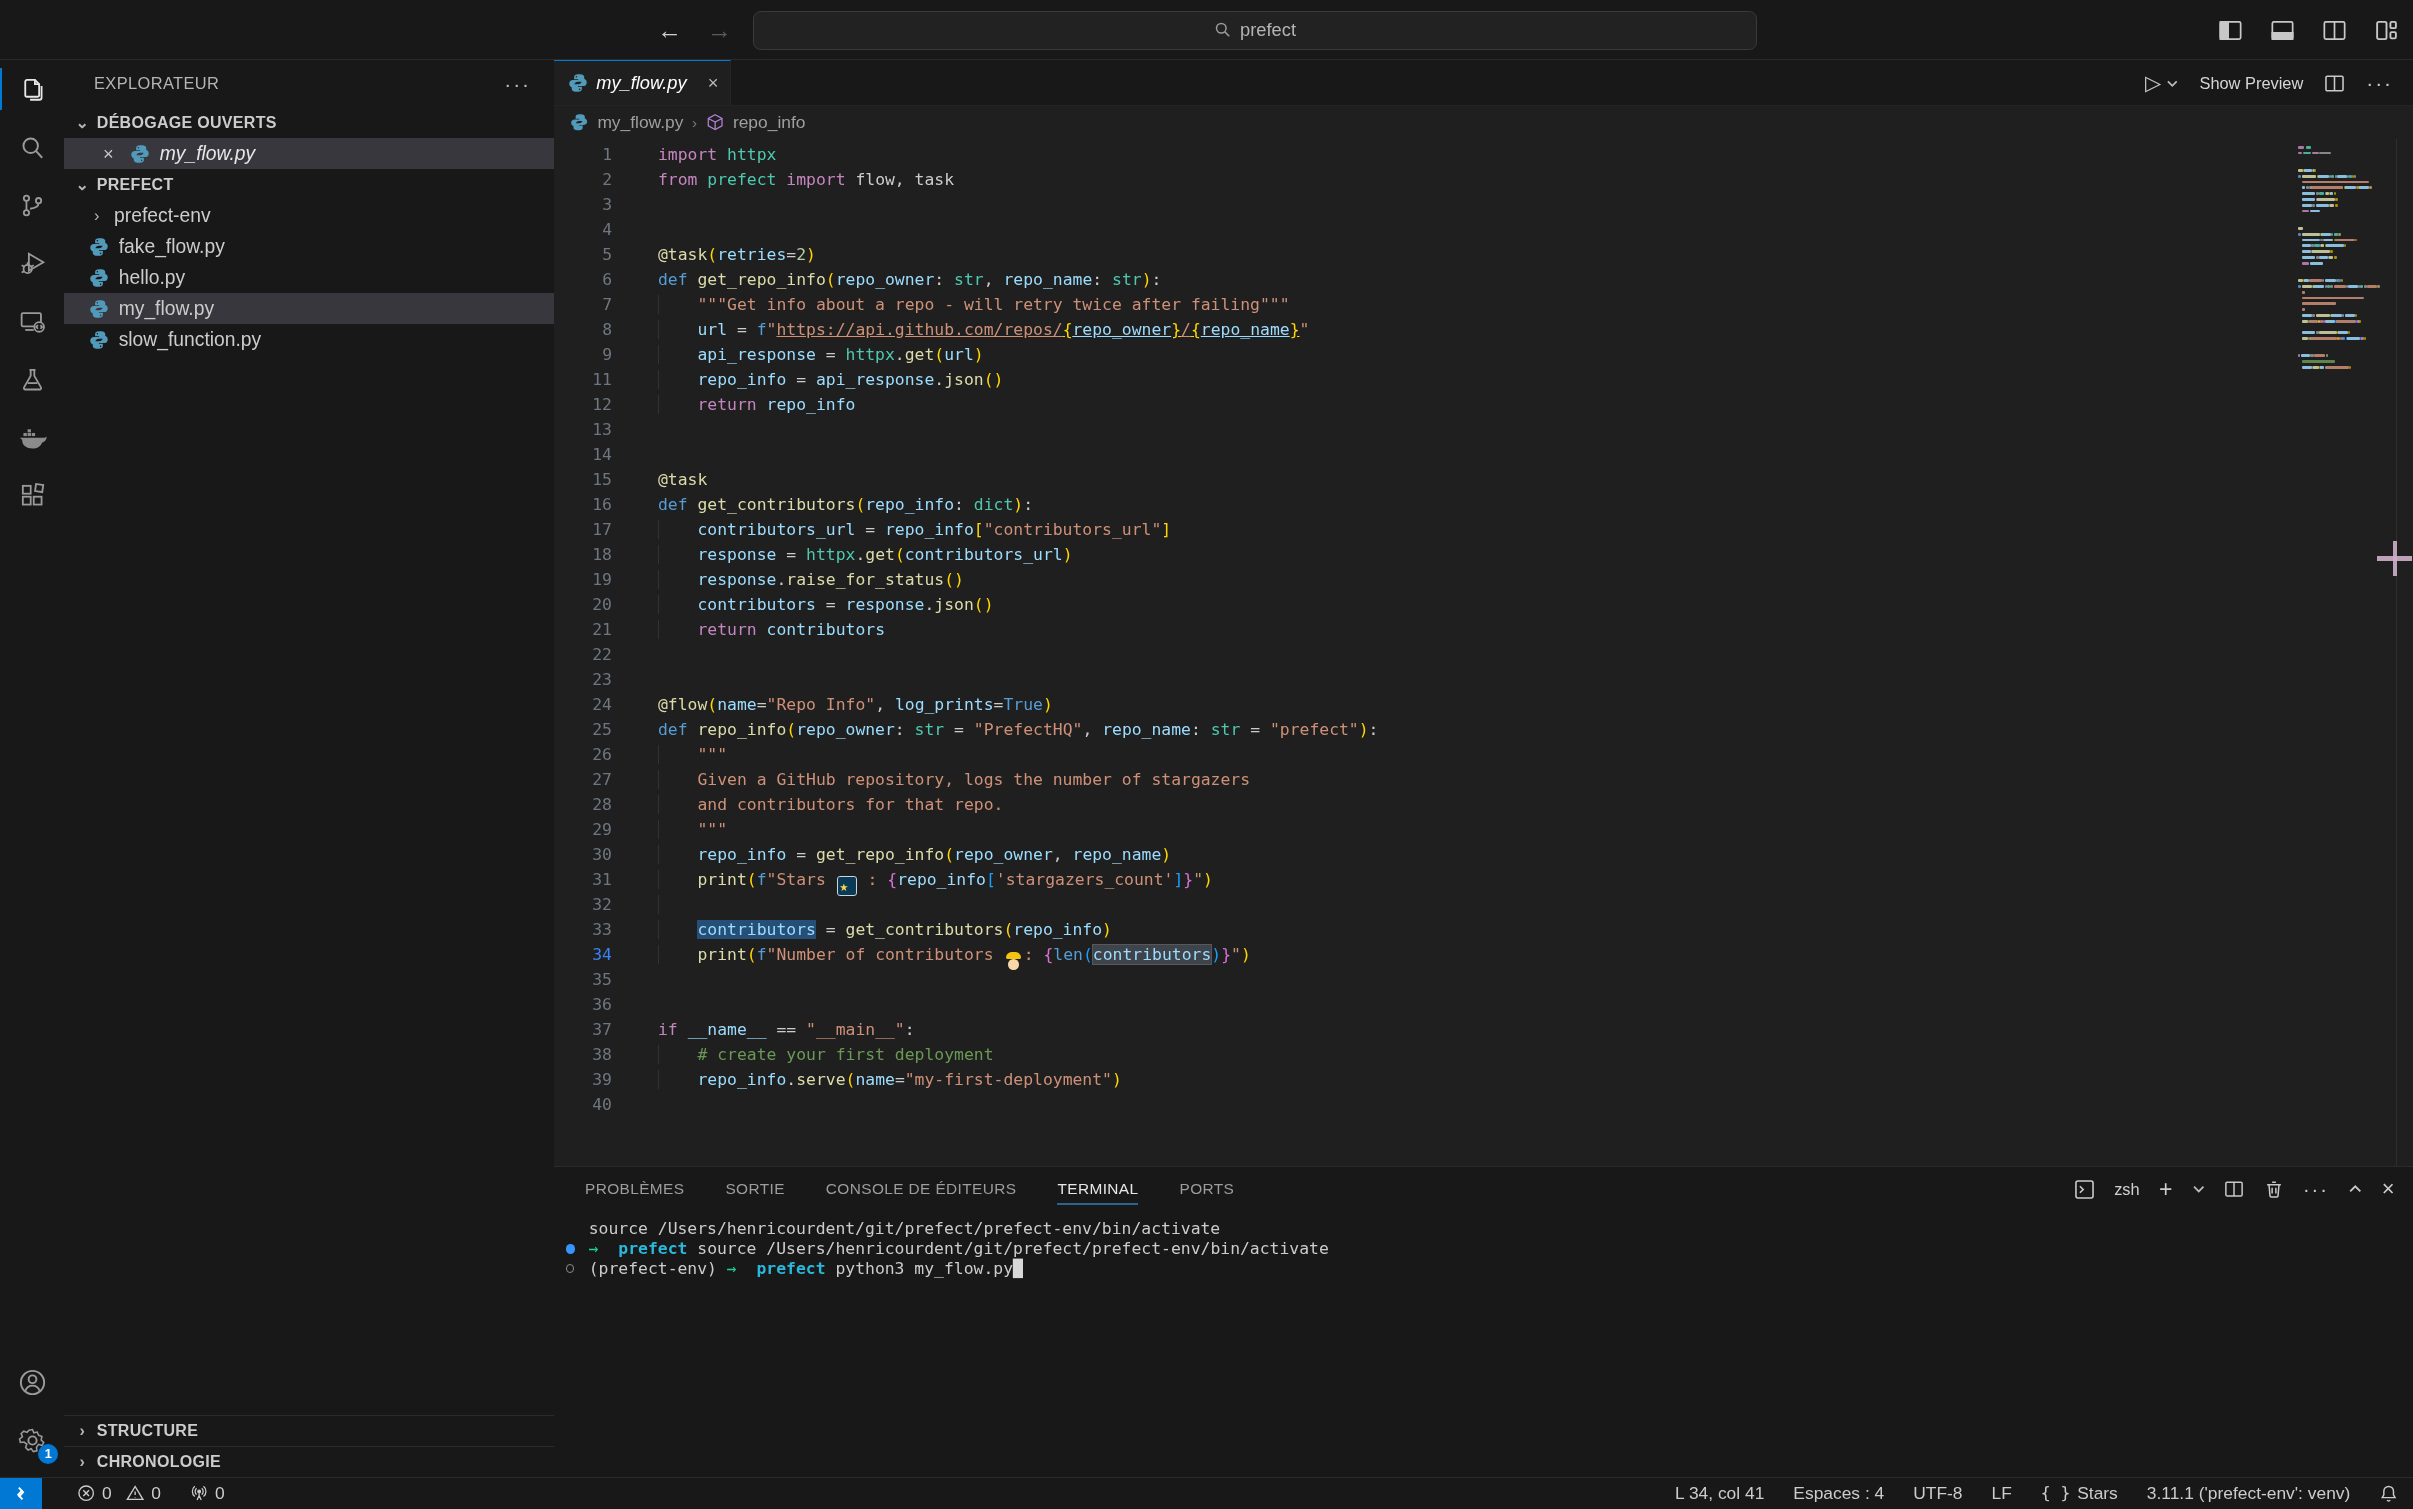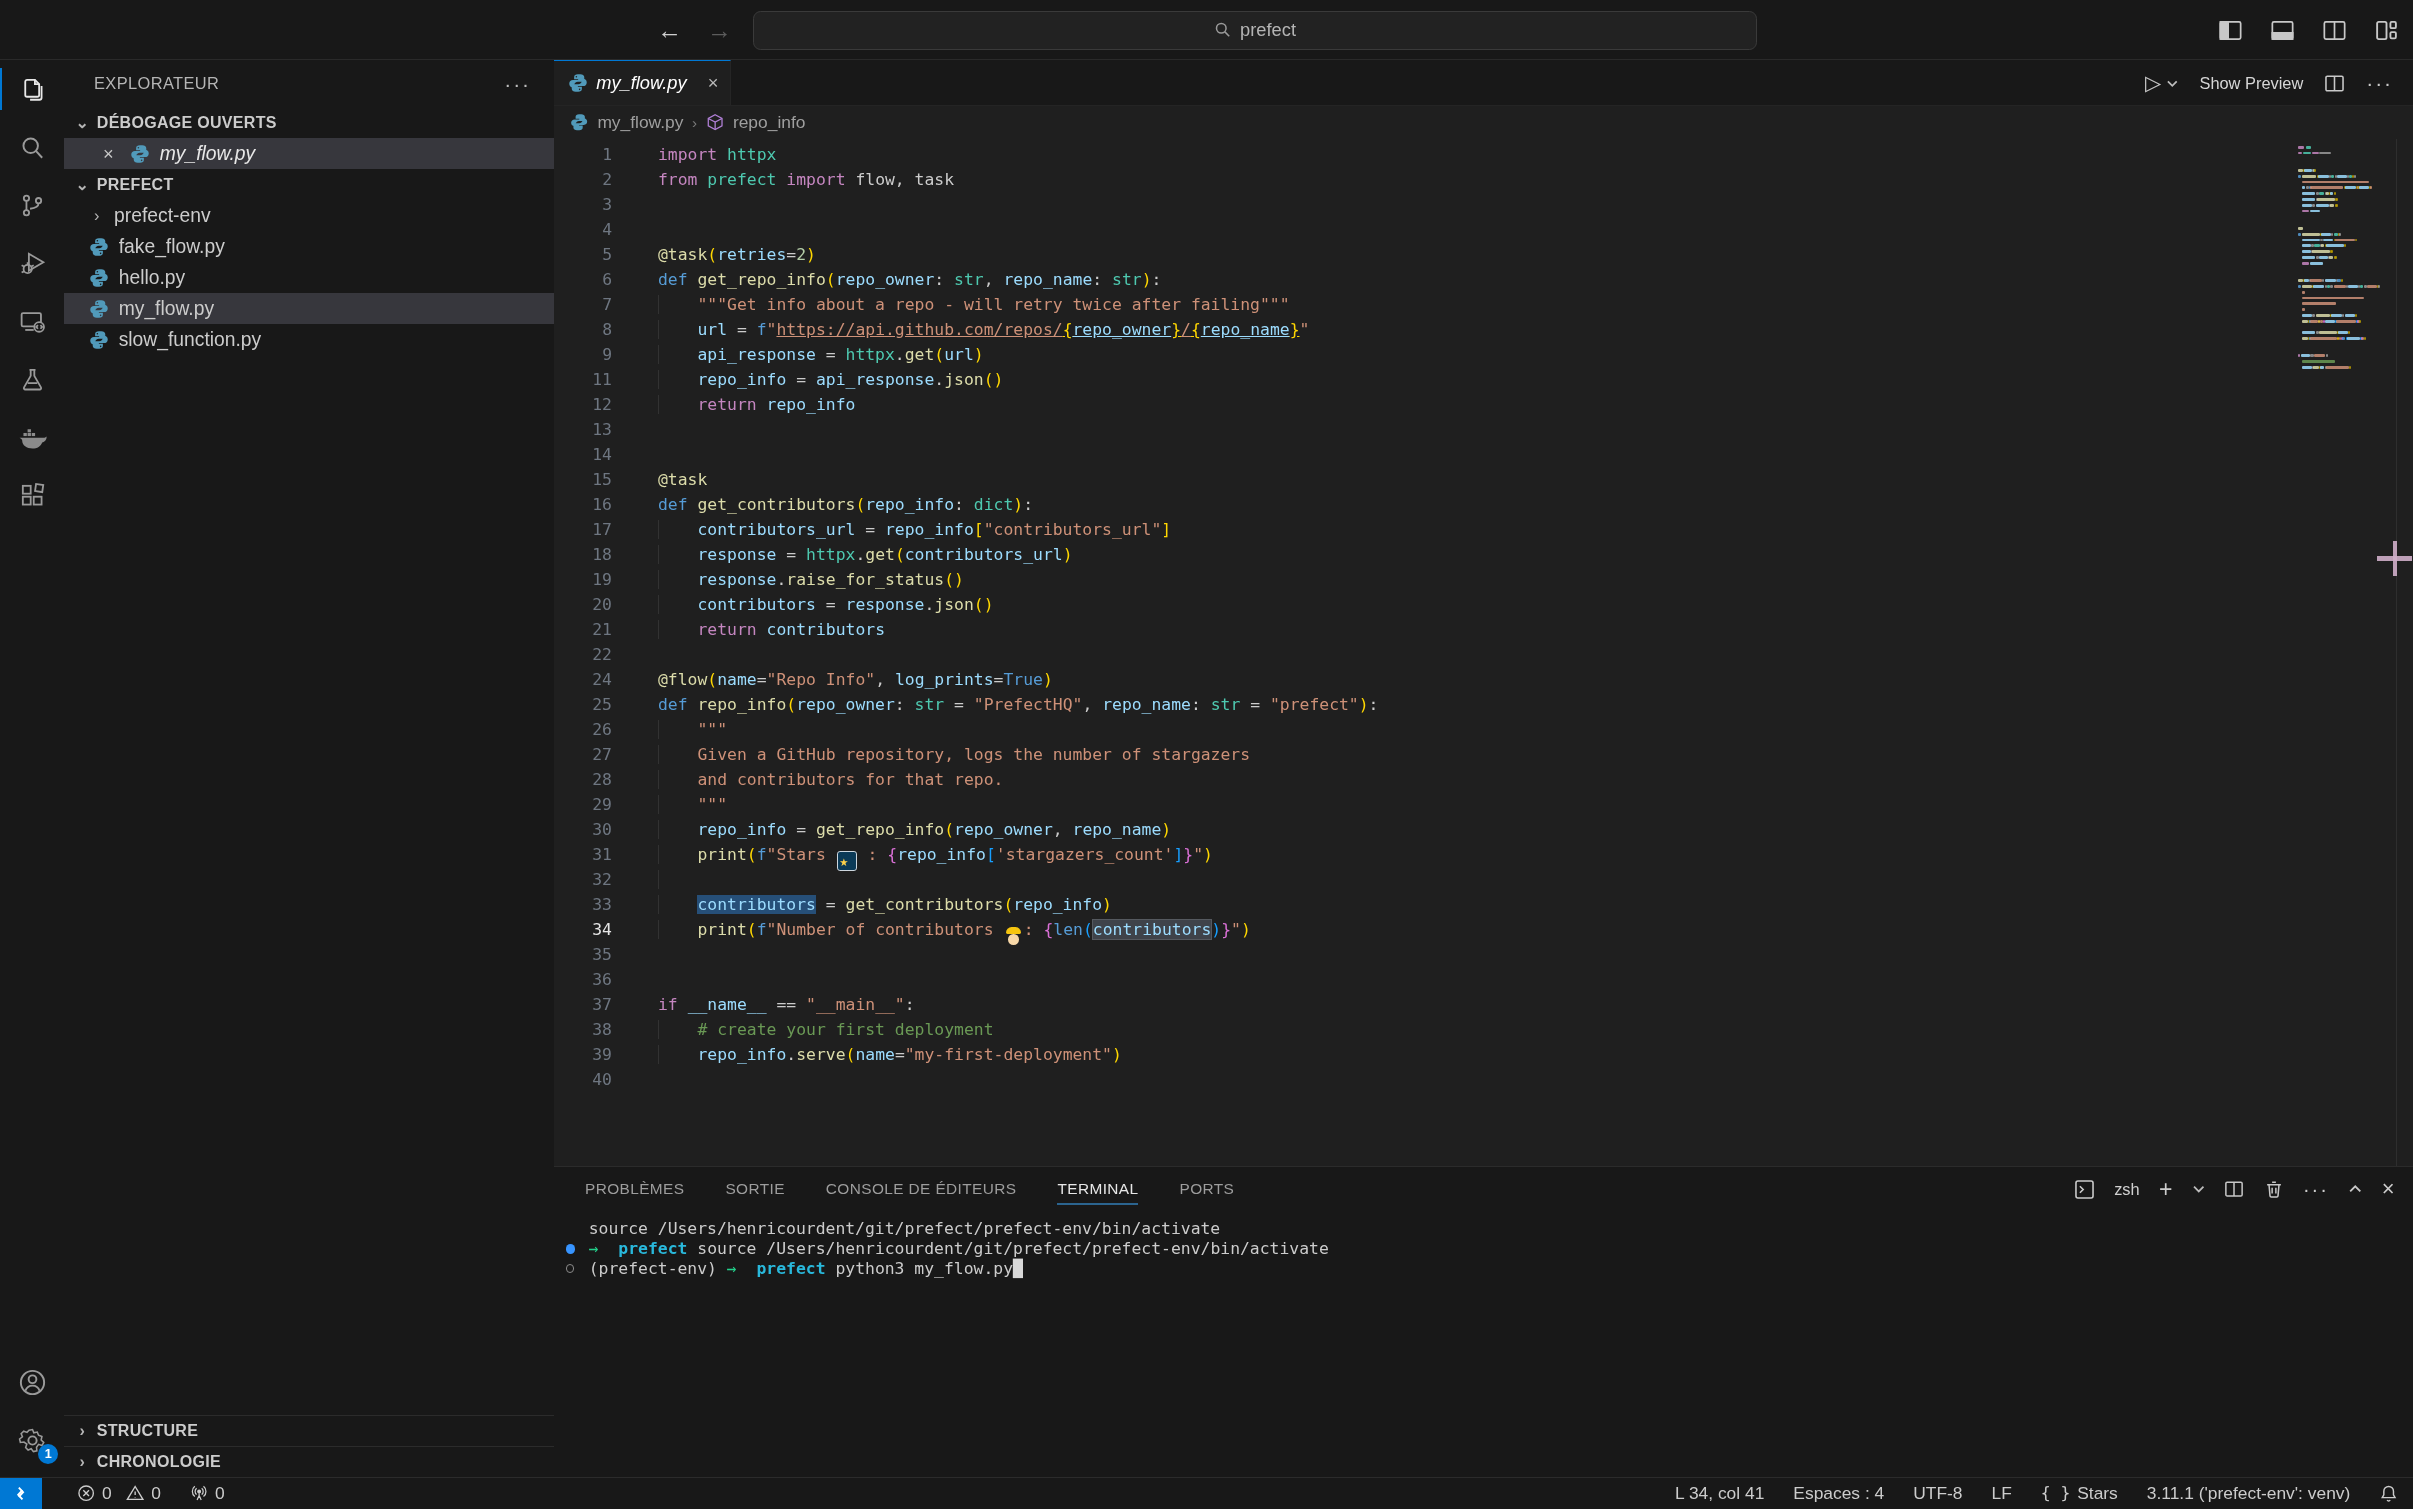--- a/index.html
+++ b/index.html
@@ -60,21 +60,21 @@
 
   #breadcrumb{height:33px;display:flex;align-items:center;gap:8.7px;padding-left:16.4px;color:#9f9f9f;font-size:17.4px;background:#1f1f1f;}
   #breadcrumb .sep{color:#7a7a7a;font-size:15.4px;}
 
   
   #codewrap{height:1027px;position:relative;overflow:hidden;}
   #codewrap::before{content:"";position:absolute;right:17.4px;top:0;bottom:0;width:1px;background:#2e2e2e;}
   #codelines{padding-top:2.9px;font-size:16.4px;line-height:25px;}
   .cl{display:flex;height:25px;white-space:pre;}
   .cl .ln{width:58px;flex:0 0 auto;text-align:right;color:#6e7681;font-family:"DejaVu Sans Mono",monospace;}
-  .cl.activeline .ln{color:#e5e5e5;}
+  .cl.activeline .ln{color:#3b82f6;}
   .cl .code{margin-left:46px;font-family:"DejaVu Sans Mono",monospace;color:#cccccc;}
   .tk.kw{color:#C586C0}.tk.bl{color:#569CD6}.tk.fn{color:#DCDCAA}.tk.vr{color:#9CDCFE}
   .tk.ty{color:#4EC9B0}.tk.st{color:#CE9178}.tk.nm{color:#B5CEA8}.tk.cm{color:#6A9955}
   .tk.b1{color:#ffd700}.tk.b2{color:#da70d6}.tk.b3{color:#179fff}
   .tk.u{text-decoration:underline;}
   .tk.sel{background:#264f78;}
   .tk.occ{background:#3f434a;box-shadow:0 0 0 1px #55595f;}
   .tk.ig{box-shadow:inset 1px 0 0 #323232;}
   .tk.estar{font-size:0;display:inline-block;width:20px;height:20px;vertical-align:-3.9px;
     border:1px solid #cdd6de;background:#0b3a57;border-radius:2.9px;position:relative;margin:0 1px;}
@@ -355,20 +355,21 @@
           <div class="cl"><span class="ln">13</span><span class="code"></span></div>
           <div class="cl"><span class="ln">14</span><span class="code"></span></div>
           <div class="cl"><span class="ln">15</span><span class="code"><span class="tk fn">@task</span></span></div>
           <div class="cl"><span class="ln">16</span><span class="code"><span class="tk bl">def</span><span class="tk"> </span><span class="tk fn">get_contributors</span><span class="tk b1">(</span><span class="tk vr">repo_info</span><span class="tk">: </span><span class="tk ty">dict</span><span class="tk b1">)</span><span class="tk">:</span></span></div>
           <div class="cl"><span class="ln">17</span><span class="code"><span class="tk ig">    </span><span class="tk vr">contributors_url</span><span class="tk"> = </span><span class="tk vr">repo_info</span><span class="tk b1">[</span><span class="tk st">"contributors_url"</span><span class="tk b1">]</span></span></div>
           <div class="cl"><span class="ln">18</span><span class="code"><span class="tk ig">    </span><span class="tk vr">response</span><span class="tk"> = </span><span class="tk ty">httpx</span><span class="tk">.</span><span class="tk fn">get</span><span class="tk b1">(</span><span class="tk vr">contributors_url</span><span class="tk b1">)</span></span></div>
           <div class="cl"><span class="ln">19</span><span class="code"><span class="tk ig">    </span><span class="tk vr">response</span><span class="tk">.</span><span class="tk fn">raise_for_status</span><span class="tk b1">(</span><span class="tk b1">)</span></span></div>
           <div class="cl"><span class="ln">20</span><span class="code"><span class="tk ig">    </span><span class="tk vr">contributors</span><span class="tk"> = </span><span class="tk vr">response</span><span class="tk">.</span><span class="tk fn">json</span><span class="tk b1">(</span><span class="tk b1">)</span></span></div>
           <div class="cl"><span class="ln">21</span><span class="code"><span class="tk ig">    </span><span class="tk kw">return</span><span class="tk"> </span><span class="tk vr">contributors</span></span></div>
           <div class="cl"><span class="ln">22</span><span class="code"></span></div>
+          <div class="cl"><span class="ln">23</span><span class="code"></span></div>
           <div class="cl"><span class="ln">24</span><span class="code"><span class="tk fn">@flow</span><span class="tk b1">(</span><span class="tk vr">name</span><span class="tk">=</span><span class="tk st">"Repo Info"</span><span class="tk">, </span><span class="tk vr">log_prints</span><span class="tk">=</span><span class="tk bl">True</span><span class="tk b1">)</span></span></div>
           <div class="cl"><span class="ln">25</span><span class="code"><span class="tk bl">def</span><span class="tk"> </span><span class="tk fn">repo_info</span><span class="tk b1">(</span><span class="tk vr">repo_owner</span><span class="tk">: </span><span class="tk ty">str</span><span class="tk"> = </span><span class="tk st">"PrefectHQ"</span><span class="tk">, </span><span class="tk vr">repo_name</span><span class="tk">: </span><span class="tk ty">str</span><span class="tk"> = </span><span class="tk st">"prefect"</span><span class="tk b1">)</span><span class="tk">:</span></span></div>
           <div class="cl"><span class="ln">26</span><span class="code"><span class="tk ig">    </span><span class="tk st">"""</span></span></div>
           <div class="cl"><span class="ln">27</span><span class="code"><span class="tk ig">    </span><span class="tk st">Given a GitHub repository, logs the number of stargazers</span></span></div>
           <div class="cl"><span class="ln">28</span><span class="code"><span class="tk ig">    </span><span class="tk st">and contributors for that repo.</span></span></div>
           <div class="cl"><span class="ln">29</span><span class="code"><span class="tk ig">    </span><span class="tk st">"""</span></span></div>
           <div class="cl"><span class="ln">30</span><span class="code"><span class="tk ig">    </span><span class="tk vr">repo_info</span><span class="tk"> = </span><span class="tk fn">get_repo_info</span><span class="tk b1">(</span><span class="tk vr">repo_owner</span><span class="tk">, </span><span class="tk vr">repo_name</span><span class="tk b1">)</span></span></div>
           <div class="cl"><span class="ln">31</span><span class="code"><span class="tk ig">    </span><span class="tk fn">print</span><span class="tk b1">(</span><span class="tk bl">f</span><span class="tk st">"Stars </span><span class="tk estar">🌟</span><span class="tk st"> : </span><span class="tk b2">{</span><span class="tk vr">repo_info</span><span class="tk b3">[</span><span class="tk st">'stargazers_count'</span><span class="tk b3">]</span><span class="tk b2">}</span><span class="tk st">"</span><span class="tk b1">)</span></span></div>
           <div class="cl"><span class="ln">32</span><span class="code"><span class="tk ig">    </span></span></div>
           <div class="cl"><span class="ln">33</span><span class="code"><span class="tk ig">    </span><span class="tk vr sel">contributors</span><span class="tk"> = </span><span class="tk fn">get_contributors</span><span class="tk b1">(</span><span class="tk vr">repo_info</span><span class="tk b1">)</span></span></div>

